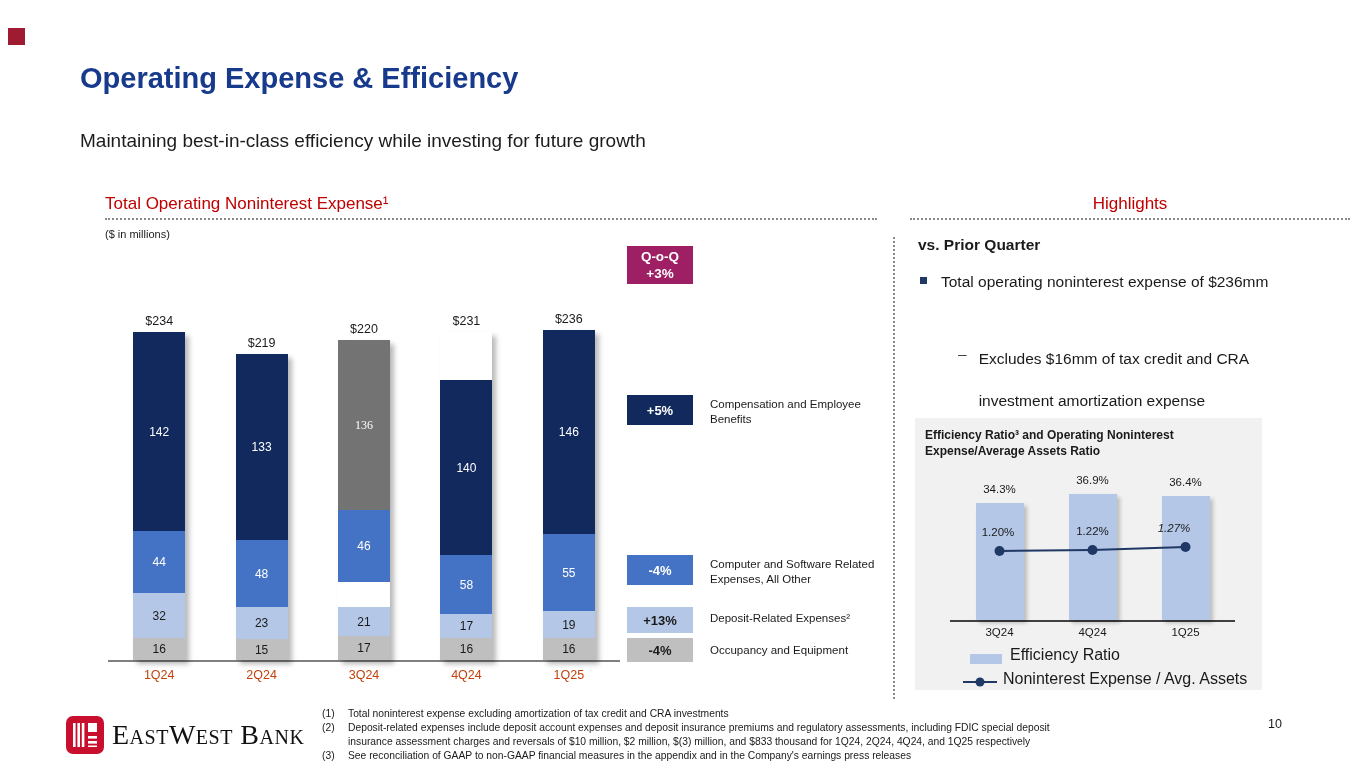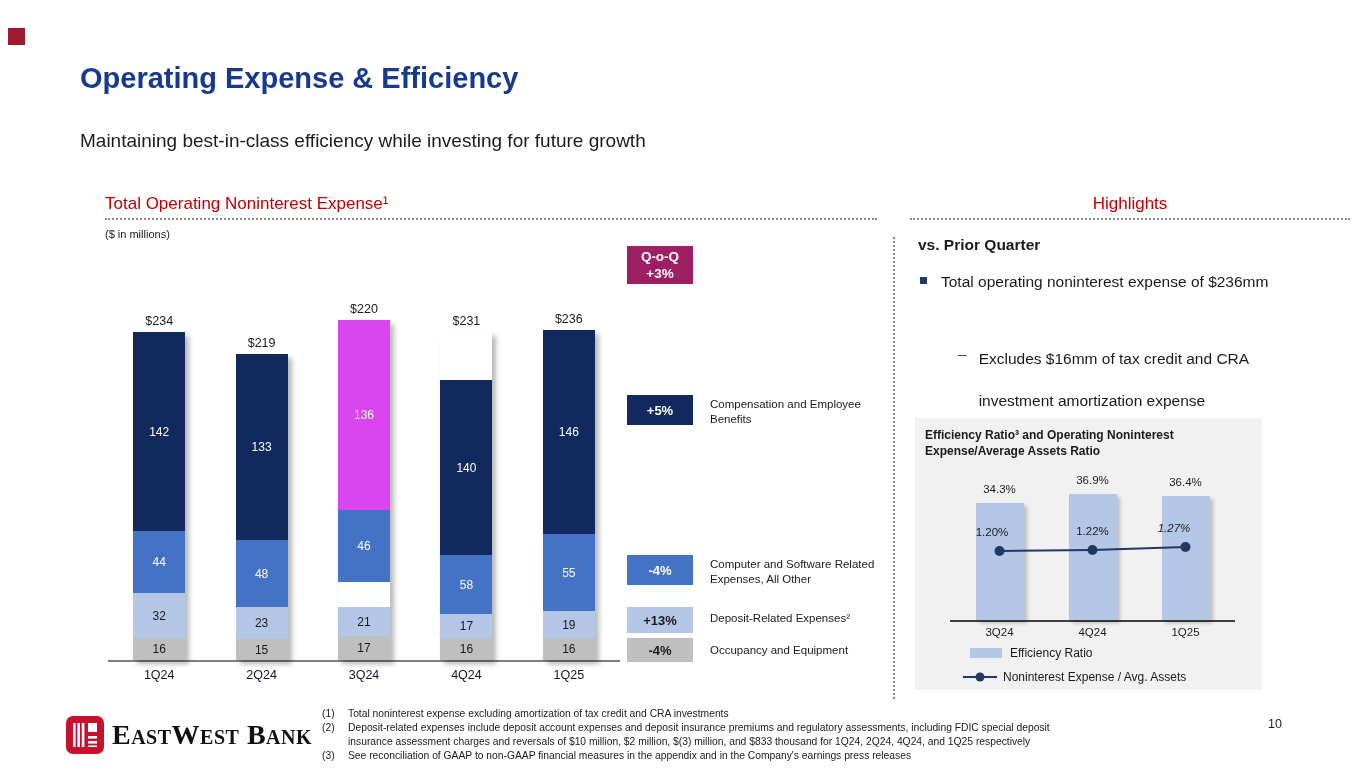--- a/index.html
+++ b/index.html
@@ -19,21 +19,21 @@
                color:#fff; font-size:13.5px; font-weight:bold; text-align:center; line-height:17px; padding-top:2px; }
 
   
   .expense-chart { position:absolute; left:108px; top:300px; width:512px; height:362px;
                    display:flex; align-items:flex-end; border-bottom:2px solid #7f7f7f; }
   .chart-col { flex:1; display:flex; flex-direction:column; justify-content:flex-end; align-items:center; height:100%; }
   .total-label { font-size:12.5px; color:#1a1a1a; margin-bottom:4px; }
   .bar-stack { width:52px; display:flex; flex-direction:column; box-shadow:4px 4px 5px rgba(0,0,0,0.28); }
   .bar-seg { display:flex; align-items:center; justify-content:center; font-size:12px; }
   .category-row { position:absolute; left:108px; top:668px; width:512px; display:flex; }
-  .category-label { flex:1; text-align:center; font-size:12.5px; color:#0f172a; }
+  .category-label { flex:1; text-align:center; font-size:12.5px; color:#c2410c; }
 
   .legend-badge { position:absolute; left:627px; width:66px; display:flex; align-items:center; justify-content:center;
                   font-size:13px; font-weight:bold; }
   .legend-label { position:absolute; left:710px; width:190px; font-size:11.5px; color:#1a1a1a; line-height:1.3; }
 
   .v-separator { position:absolute; left:893px; top:237px; height:462px; border-left:2px dotted #8a8a8a; }
 
   .hl-subheading { position:absolute; left:918px; top:236px; font-size:15.5px; font-weight:bold; color:#1a1a1a; }
   .hl-bullet-row { position:absolute; left:920px; top:266px; display:flex; }
   .hl-square { width:7px; height:7px; background:#1F3864; margin-top:11px; margin-right:14px; flex:none; }
@@ -44,31 +44,31 @@
 
   
   .efficiency-panel { position:absolute; left:915px; top:418px; width:347px; height:272px; background:#F1F1F1; }
   .eff-title { position:absolute; left:10px; top:10px; width:310px; font-size:12px; font-weight:bold; color:#1a1a1a; line-height:1.3; }
   .eff-bar { position:absolute; width:48px; background:#B4C7E7; box-shadow:3px 3px 4px rgba(0,0,0,0.22); }
   .eff-bar-label, .eff-line-label { position:absolute; width:64px; text-align:center; font-size:11.5px; color:#1a1a1a; }
   .eff-axis { position:absolute; left:35px; top:202px; width:285px; height:2px; background:#404040; }
   .eff-cat-row { position:absolute; left:38px; top:208px; width:279px; display:flex; }
   .eff-cat { flex:1; text-align:center; font-size:11.5px; color:#1a1a1a; }
   .eff-svg { position:absolute; left:0; top:0; pointer-events:none; }
-  .eff-legend-row { position:absolute; display:flex; align-items:center; font-size:12px; color:#1a1a1a; }
+  .eff-legend-row { position:absolute; display:flex; align-items:flex-end; font-size:16px; color:#1a1a1a; }
   .eff-swatch { width:32px; height:10px; background:#B4C7E7; margin-right:8px; }
 
   
   .footnotes { position:absolute; left:322px; top:707px; width:760px; }
   .footnote-row { display:flex; font-size:10.3px; color:#1a1a1a; line-height:1.35; }
   .footnote-num { width:26px; flex:none; }
   .footnote-text { flex:1; }
 
   .logo { position:absolute; left:66px; top:716px; display:flex; align-items:center; }
-  .logo-text { font-family:"Liberation Serif", serif; font-variant:small-caps; font-weight:bold;
+  .logo-text { font-family:"Liberation Serif", serif; font-variant:small-caps; font-weight:normal;
                font-size:28px; color:#111; margin-left:8px; letter-spacing:0.5px; }
   .page-number { position:absolute; left:1268px; top:717px; font-size:12.5px; color:#1a1a1a; }
 </style>
 </head>
 <body>
 
 <div class="slide">
 
   <div class="corner-accent"></div>
 
@@ -99,21 +99,21 @@
         <div class="bar-stack">
           <div class="bar-seg" style="height: 186px; background: rgb(18, 41, 94); color: rgb(255, 255, 255);">133</div>
           <div class="bar-seg" style="height: 67px; background: rgb(68, 114, 196); color: rgb(255, 255, 255);">48</div>
           <div class="bar-seg" style="height: 32px; background: rgb(180, 199, 231); color: rgb(26, 26, 26);">23</div>
           <div class="bar-seg" style="height: 21px; background: rgb(191, 191, 191); color: rgb(26, 26, 26);">15</div>
         </div>
       </div>
       <div class="chart-col">
         <div class="total-label">$220</div>
         <div class="bar-stack">
-          <div class="bar-seg" style="height: 190px; background: #d946ef; color: rgb(255, 255, 255);">136</div>
+          <div class="bar-seg" style="height: 170px; background: #737373; color: rgb(255, 255, 255); font-family: Liberation Serif, serif;">136</div>
           <div class="bar-seg" style="height: 72px; background: rgb(68, 114, 196); color: rgb(255, 255, 255);">46</div>
           <div class="bar-seg" style="height: 29px; background: rgb(180, 199, 231); color: rgb(26, 26, 26); margin-top: 25px;">21</div>
           <div class="bar-seg" style="height: 24px; background: rgb(191, 191, 191); color: rgb(26, 26, 26);">17</div>
         </div>
       </div>
       <div class="chart-col">
         <div class="total-label">$231</div>
         <div class="bar-stack">
           <div class="bar-seg" style="height: 175px; background: rgb(18, 41, 94); color: rgb(255, 255, 255); margin-top: 48px;">140</div>
           <div class="bar-seg" style="height: 59px; background: rgb(68, 114, 196); color: rgb(255, 255, 255);">58</div>
@@ -187,21 +187,21 @@
       <div class="eff-bar" style="left: 153.5px; top: 76px; height: 126px;"></div>
       <div class="eff-bar-label" style="left: 145.5px; top: 56px;">36.9%</div>
       <div class="eff-bar" style="left: 246.5px; top: 78px; height: 124px;"></div>
       <div class="eff-bar-label" style="left: 238.5px; top: 58px;">36.4%</div>
       <svg width="347" height="272" class="eff-svg">
         <polyline points="84.5,133 177.5,132 270.5,129" fill="none" stroke="#1F3864" stroke-width="2"></polyline>
         <circle cx="84.5" cy="133" r="5" fill="#1F3864"></circle>
         <circle cx="177.5" cy="132" r="5" fill="#1F3864"></circle>
         <circle cx="270.5" cy="129" r="5" fill="#1F3864"></circle>
       </svg>
-      <div class="eff-line-label" style="left: 45px; top: 108px;">1.20%</div>
+      <div class="eff-line-label" style="left: 51px; top: 108px;">1.20%</div>
       <div class="eff-line-label" style="left: 145.5px; top: 107px;">1.22%</div>
       <div class="eff-line-label" style="left: 227px; top: 104px; font-style: italic;">1.27%</div>
     </div>
 
   <div class="footnotes" id="footnotes">
       <div class="footnote-row">
         <div class="footnote-num">(1)</div>
         <div class="footnote-text">Total noninterest expense excluding amortization of tax credit and CRA investments</div>
       </div>
       <div class="footnote-row">

